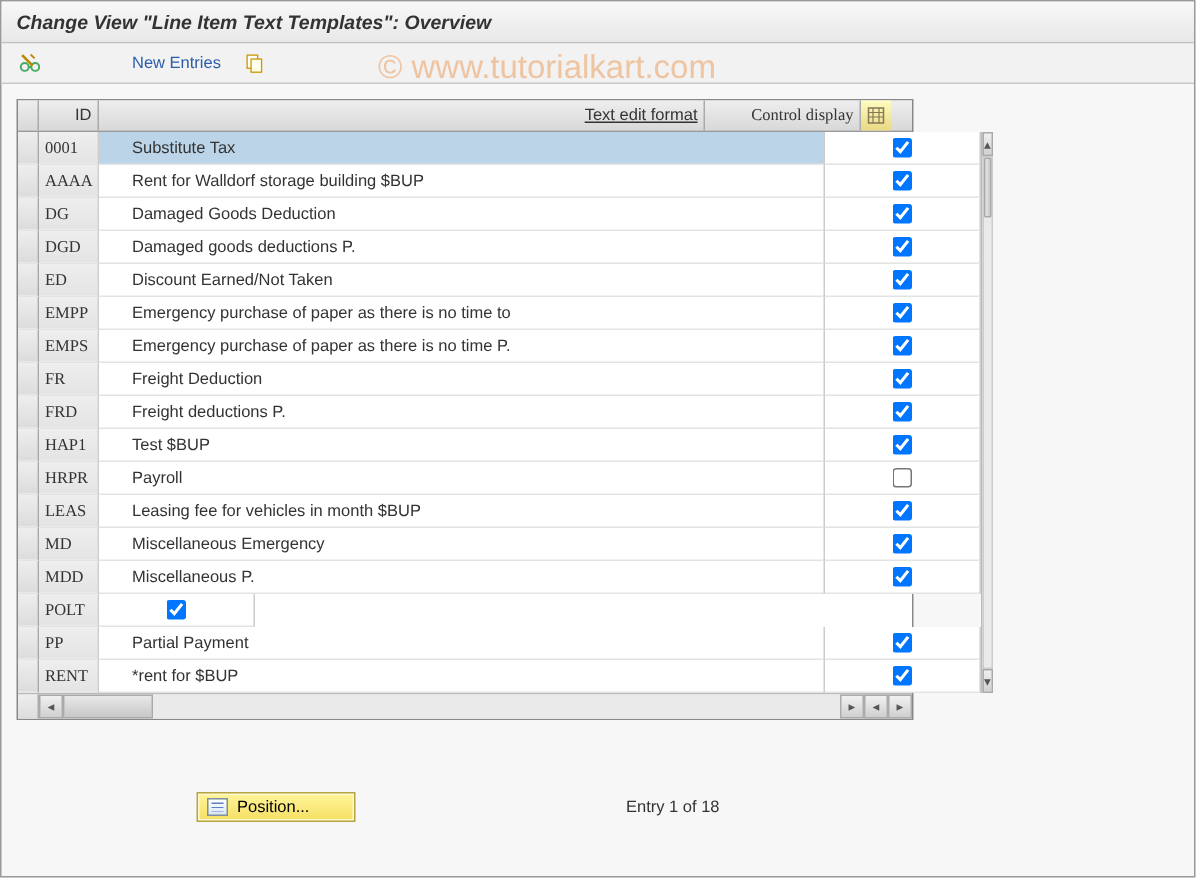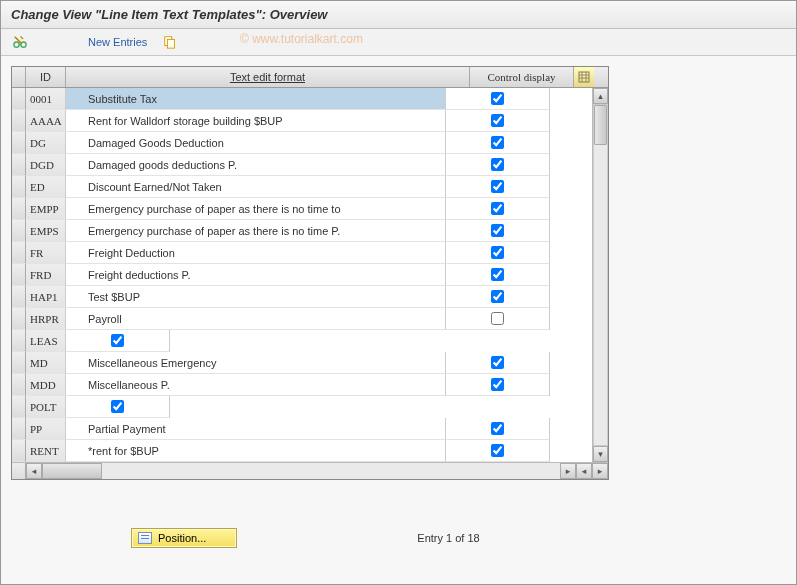--- a/index.html
+++ b/index.html
@@ -49,21 +49,21 @@
     }
     
     .grid-header {
       background: linear-gradient(to bottom, #eeeeee, #d8d8d8);
       display: flex;
       border-bottom: 1px solid #999;
     }
     .grid-header .hcell {
       border-right: 1px solid #aaa;
       padding: 4px 4px;
-      text-align: center;
+      text-align: right;
       color: #333;
       overflow: hidden;
       white-space: nowrap;
     }
     .hrowsel { width: 14px; flex-shrink:0; }
     .hid { width: 40px; flex-shrink:0;}
     .htext { width: 404px; flex-shrink:0;text-decoration:underline;}
     .hctrl { width: 104px; flex-shrink:0; text-align:center;font-family:Liberation Serif, serif;}
     .hset { width: 20px; flex-shrink:0; background: linear-gradient(to bottom,#fefdc0,#e8d984); display:flex; align-items:center; justify-content:center; }
     
@@ -91,21 +91,21 @@
       flex-shrink:0;
     }
     .cid {
       width: 40px;
       background: linear-gradient(to bottom,#eeeeee,#e4e4e4);
       color: #333;
       flex-shrink:0;
       font-family:Liberation Serif, serif;
     }
     .ctext {
-      width: 380px;
+      width: 484px;
       background: #fff;
       color: #333;
       flex-shrink:0;
       padding-left:22px;
     }
     .ctext.selected {
       background: #bcd4e8;
     }
     .cctrl {
       width: 104px;
@@ -179,23 +179,23 @@
     }
     .position-btn .picon::after{
       content:""; position:absolute; left:2px; top:2px; right:2px; bottom:2px;
       background: repeating-linear-gradient(to bottom,#6080c0 0,#6080c0 1px,transparent 1px,transparent 3px);
     }
     .entry-text { color:#333; }
     
     .watermark {
       position: absolute;
       top: 32px;
-      left: 240px;
+      left: 252px;
       color: rgba(235,150,80,0.5);
-      font-size: 12px;
+      font-size: 22px;
       pointer-events:none;
       z-index: 10;
     }
     
     svg.ico { width:14px; height:14px; }
   </style>
 </head>
 <body>
 
 <div class="watermark">© www.tutorialkart.com</div>
@@ -326,20 +326,21 @@
             <div class="cell rowsel"></div>
             <div class="cell cid">HRPR</div>
             <div class="cell ctext">Payroll</div>
             <div class="cell cctrl">
               <input type="checkbox" style="">
             </div>
           </div>
           <div class="grid-row">
             <div class="cell rowsel"></div>
             <div class="cell cid">LEAS</div>
+            <div class="cell ctext">Leasing fee for vehicles in month $BUP</div>
             <div class="cell cctrl">
               <input type="checkbox" checked="" style="">
             </div>
           </div>
           <div class="grid-row">
             <div class="cell rowsel"></div>
             <div class="cell cid">MD</div>
             <div class="cell ctext">Miscellaneous Emergency</div>
             <div class="cell cctrl">
               <input type="checkbox" checked="" style="">

